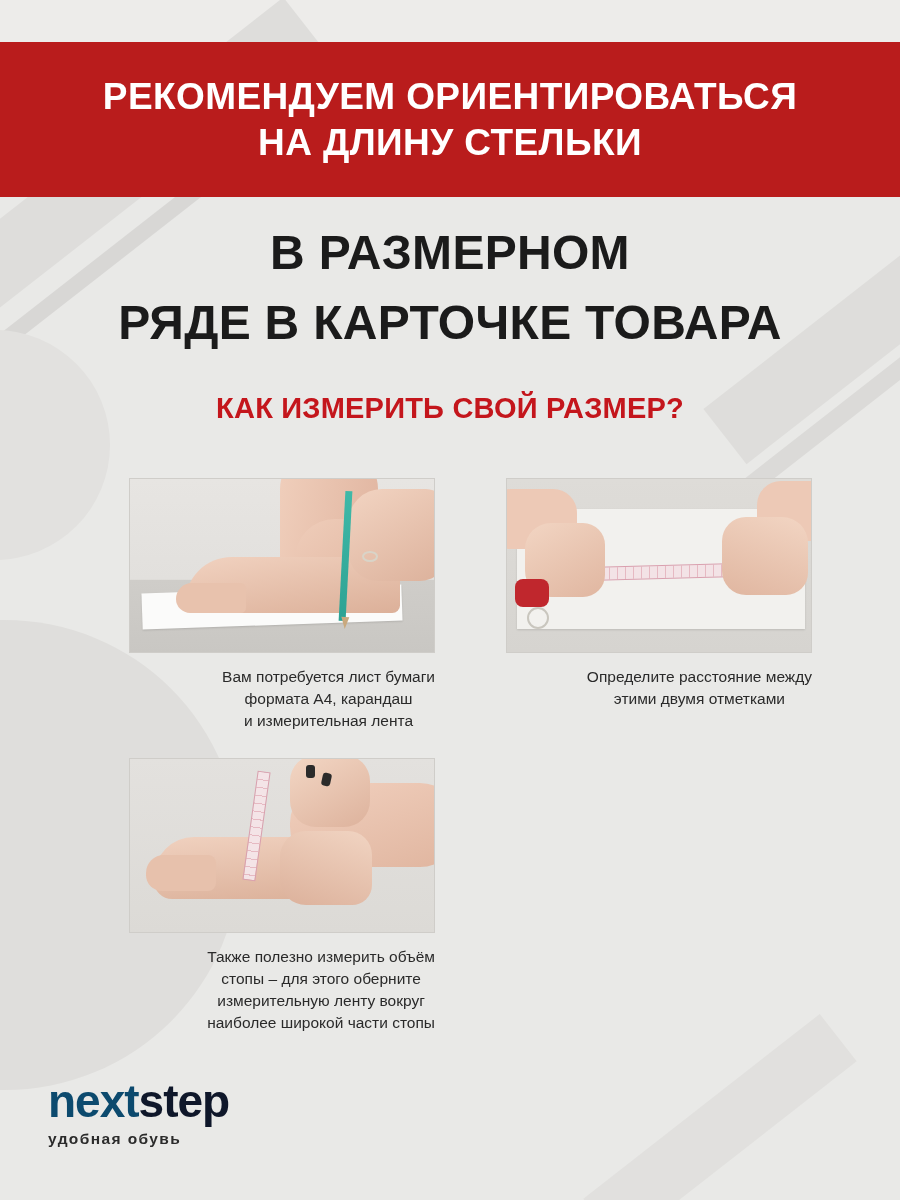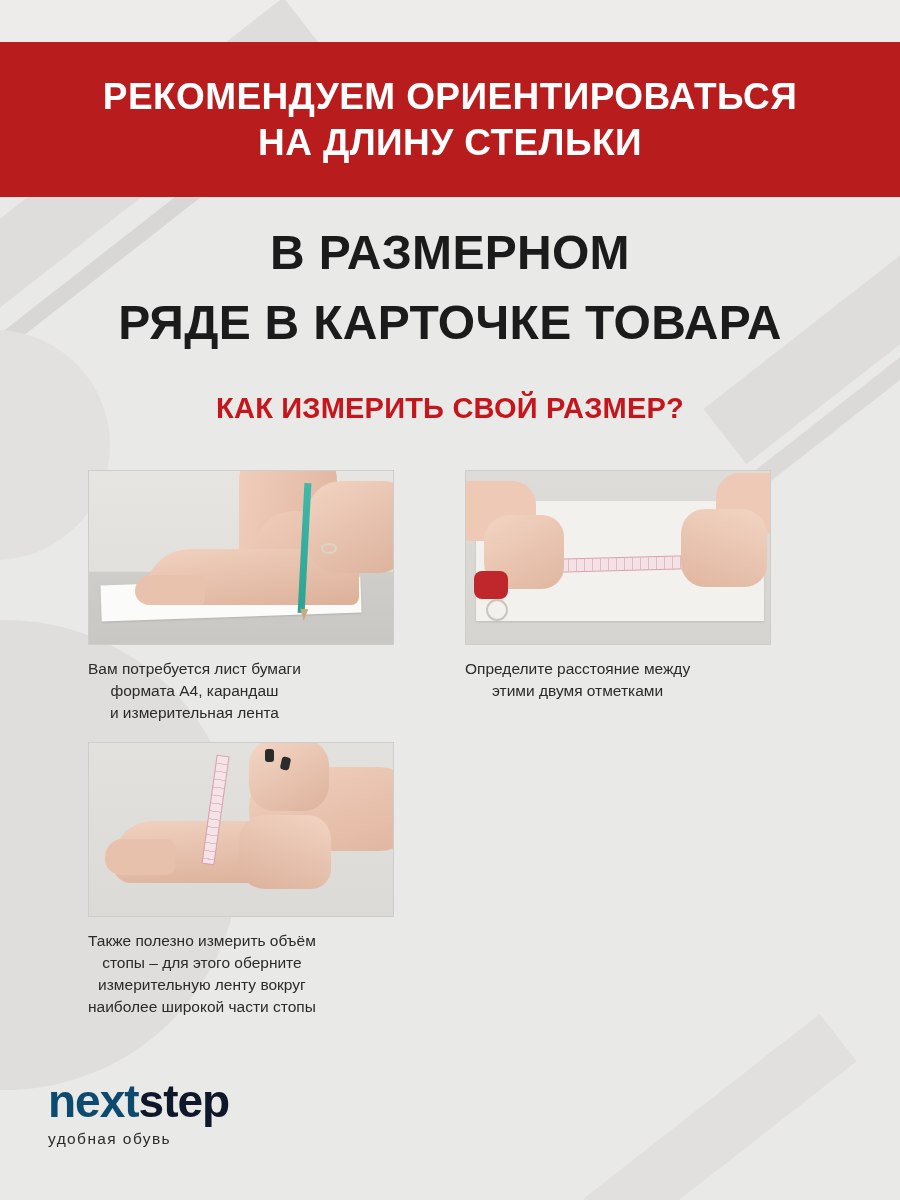--- a/index.html
+++ b/index.html
@@ -157,21 +157,22 @@
     display: grid;
     grid-template-columns: 1fr 1fr;
     column-gap: 30px;
     row-gap: 18px;
     padding: 0 88px;
     box-sizing: border-box;
   }
   .step {
     display: flex;
     flex-direction: column;
-    align-items: flex-start;
+    align-items: flex-end;
+    margin-top: 8px;
   }
   .photo {
     width: 306px;
     height: 175px;
     position: relative;
     overflow: hidden;
     background: #cfcfcf;
     border: 1px solid #cfcdc9;
     box-sizing: border-box;
   }
@@ -373,20 +374,21 @@
     letter-spacing: -1px;
     line-height: 1;
   }
   .logo-next { color: #0c4a6e; }
   .logo-step { color: #0f172a; }
   .logo-tag {
     margin-top: 6px;
     color: #2b2b2b;
     font-size: 15.5px;
     letter-spacing: 1.4px;
+    font-weight: bold;
   }
 </style>
 </head>
 <body>
 
 <div class="bg-layer">
   <div class="bg-top-strip"></div>
   <div class="bg-diag-1"></div>
   <div class="bg-diag-2"></div>
   <div class="bg-circle-2"></div>

